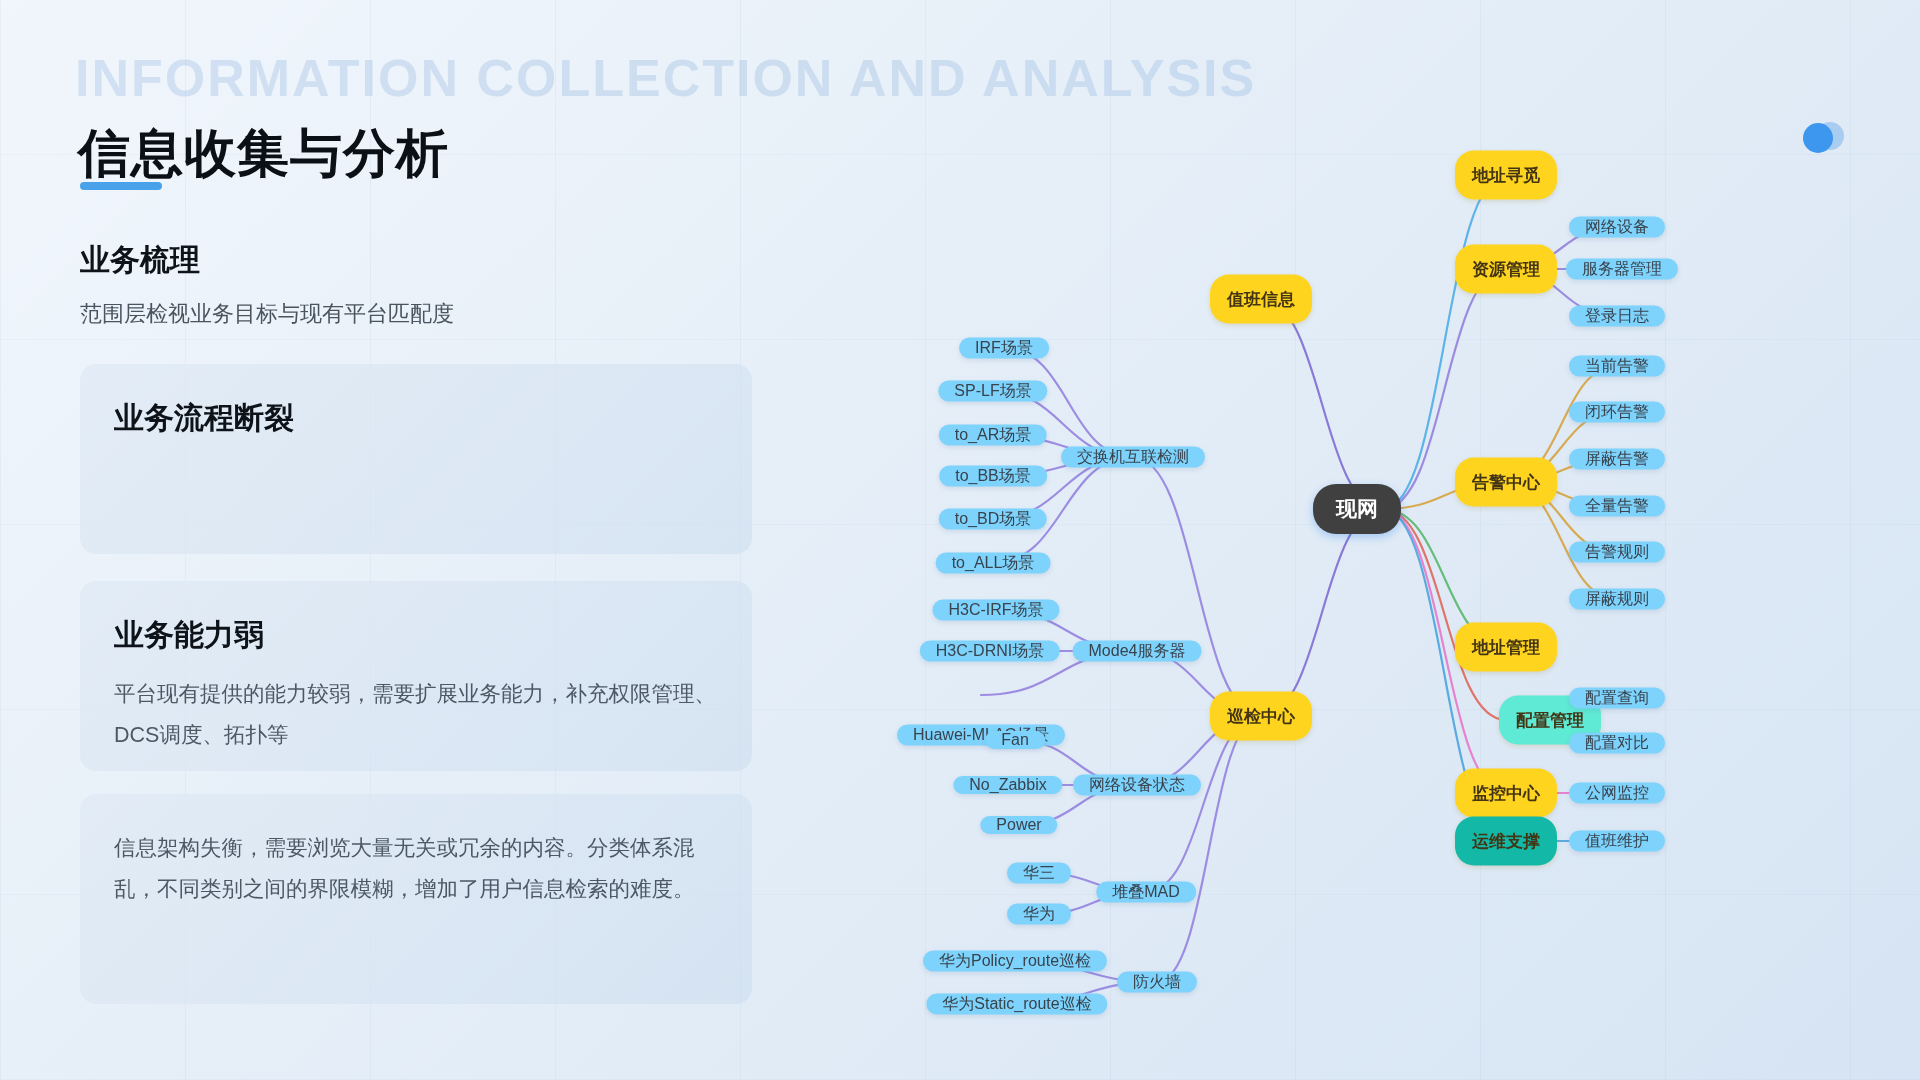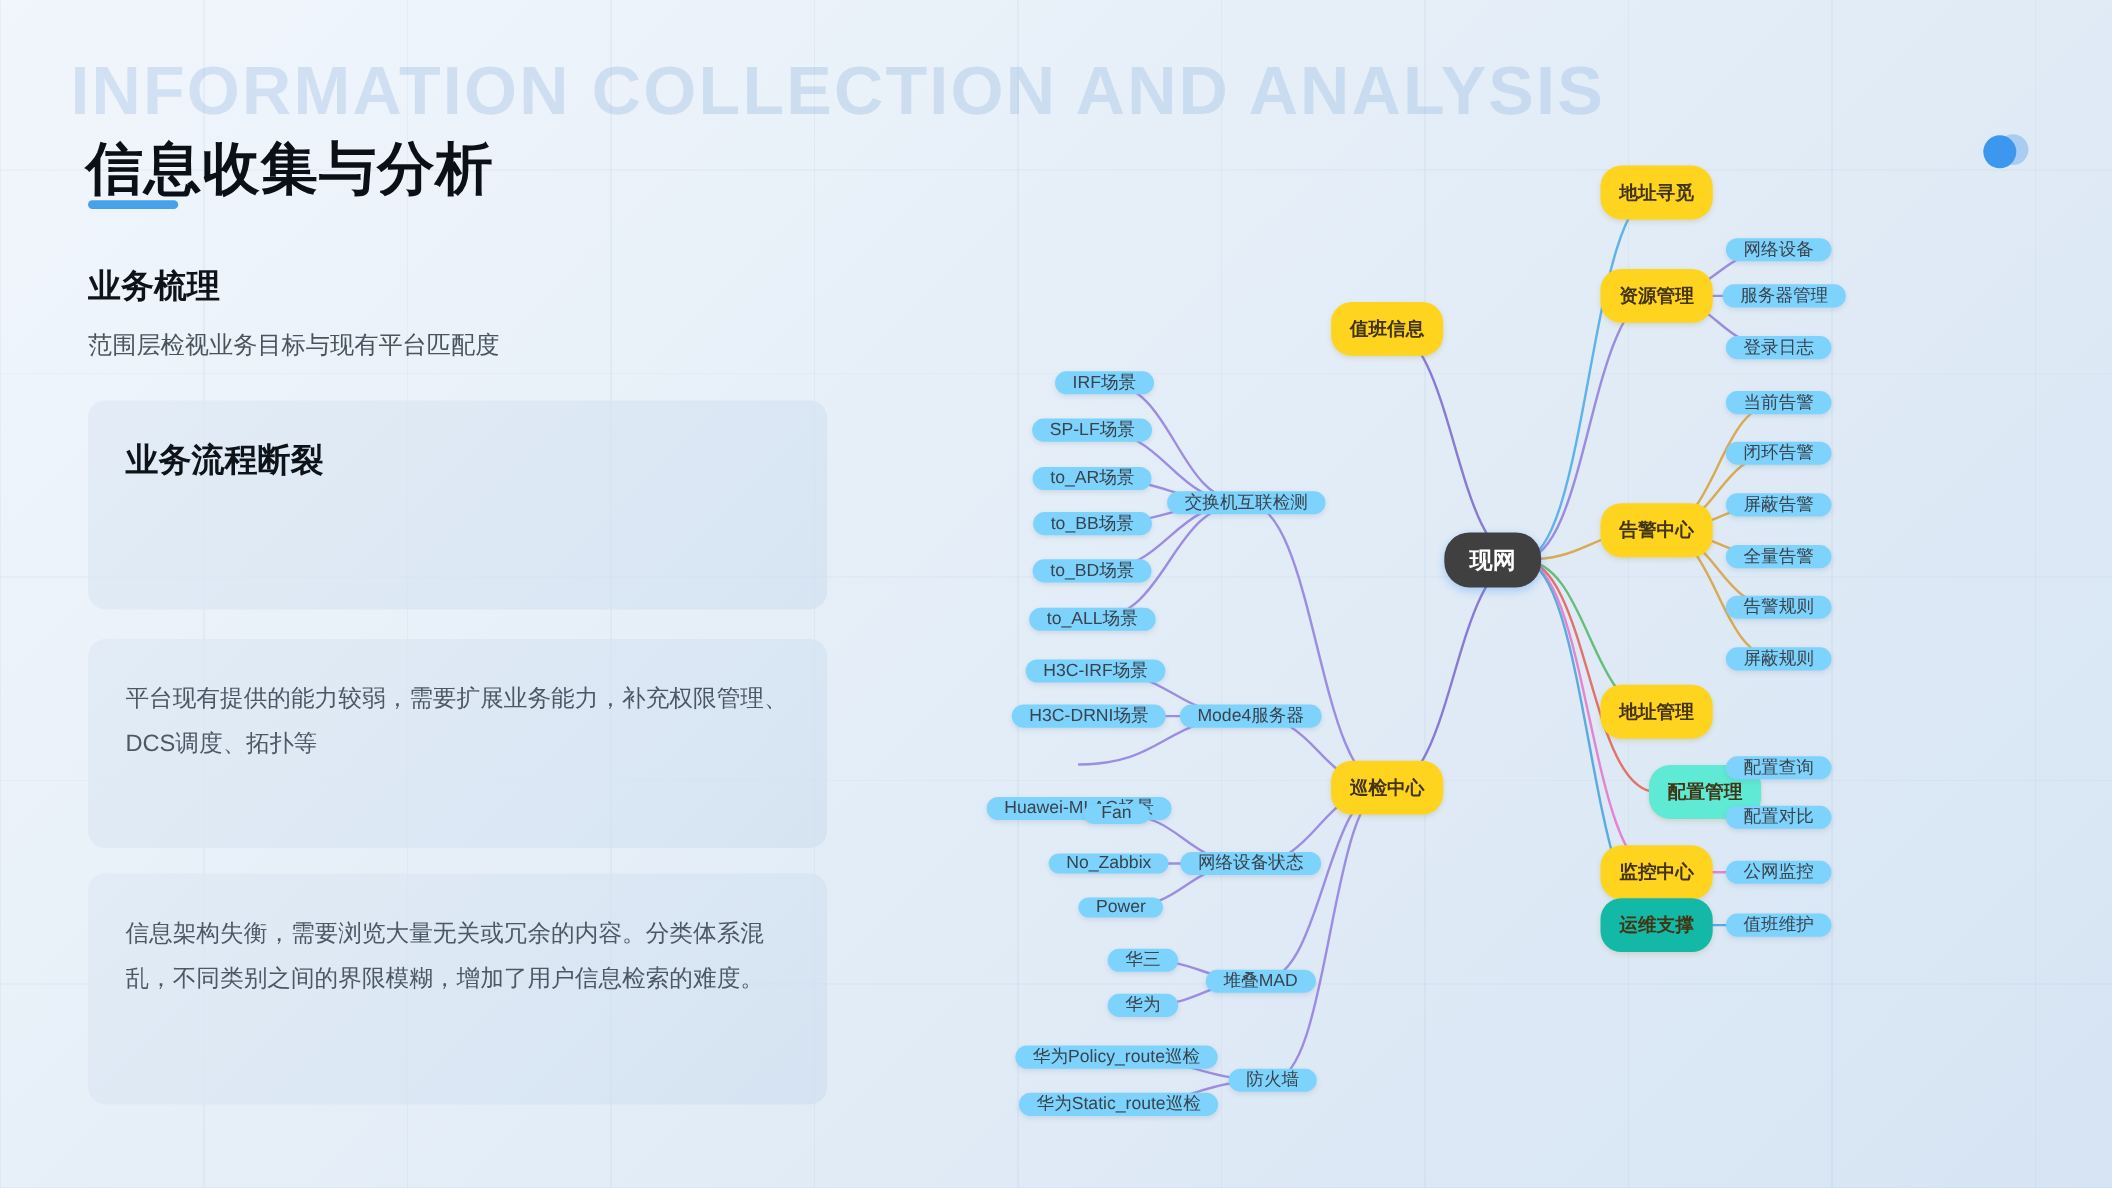--- a/index.html
+++ b/index.html
@@ -5,22 +5,22 @@
   html,body{margin:0;padding:0;}
   body{
     width:1920px;height:1080px;position:relative;overflow:hidden;
     font-family:"Liberation Sans","DejaVu Sans",sans-serif;
     background:
       repeating-linear-gradient(90deg, rgba(140,170,205,0.10) 0 1px, transparent 1px 185px),
       repeating-linear-gradient(0deg, rgba(140,170,205,0.07) 0 1px, transparent 1px 185px),
       linear-gradient(135deg,#f1f6fc 0%,#e6eff8 40%,#d6e4f3 100%);
   }
   .watermark{
-    position:absolute;left:64px;top:48px;
-    font-size:62px;font-weight:800;letter-spacing:2px;white-space:nowrap;
+    position:absolute;left:75px;top:48px;
+    font-size:52px;font-weight:800;letter-spacing:2px;white-space:nowrap;
     color:rgba(125,165,215,0.26);z-index:1;
   }
   .page-title{
     position:absolute;left:78px;top:84px;
     font-size:52px;font-weight:900;color:#0b1016;z-index:2;letter-spacing:1px;
   }
   .title-bar{
     position:absolute;left:80px;top:182px;width:82px;height:8px;
     border-radius:4px;background:#49a1e9;z-index:2;
   }
@@ -72,20 +72,21 @@
 <h1 class="page-title">信息收集与分析</h1>
 <div class="title-bar"></div>
 
 <div class="section-heading">业务梳理</div>
 <div class="section-subtitle">范围层检视业务目标与现有平台匹配度</div>
 
 <div class="card card1">
   <h2 class="card-title">业务流程断裂</h2>
 </div>
 <div class="card card2">
+  <h2 class="card-title">业务能力弱</h2>
   <p class="card-body">平台现有提供的能力较弱，需要扩展业务能力，补充权限管理、DCS调度、拓扑等</p>
 </div>
 <div class="card card3">
   <p class="card-body">信息架构失衡，需要浏览大量无关或冗余的内容。分类体系混乱，不同类别之间的界限模糊，增加了用户信息检索的难度。</p>
 </div>
 
 <div id="mindmap">
   <svg id="mm-svg" width="1920" height="1080" viewBox="0 0 1920 1080">
       <path d="M 1383 509 C 1322 509, 1322 299, 1261 299" stroke="#8a7ad6" stroke-width="2.2" fill="none" stroke-linecap="round"></path>
       <path d="M 1383 509 C 1322 509, 1322 716, 1261 716" stroke="#8a7ad6" stroke-width="2.2" fill="none" stroke-linecap="round"></path>

